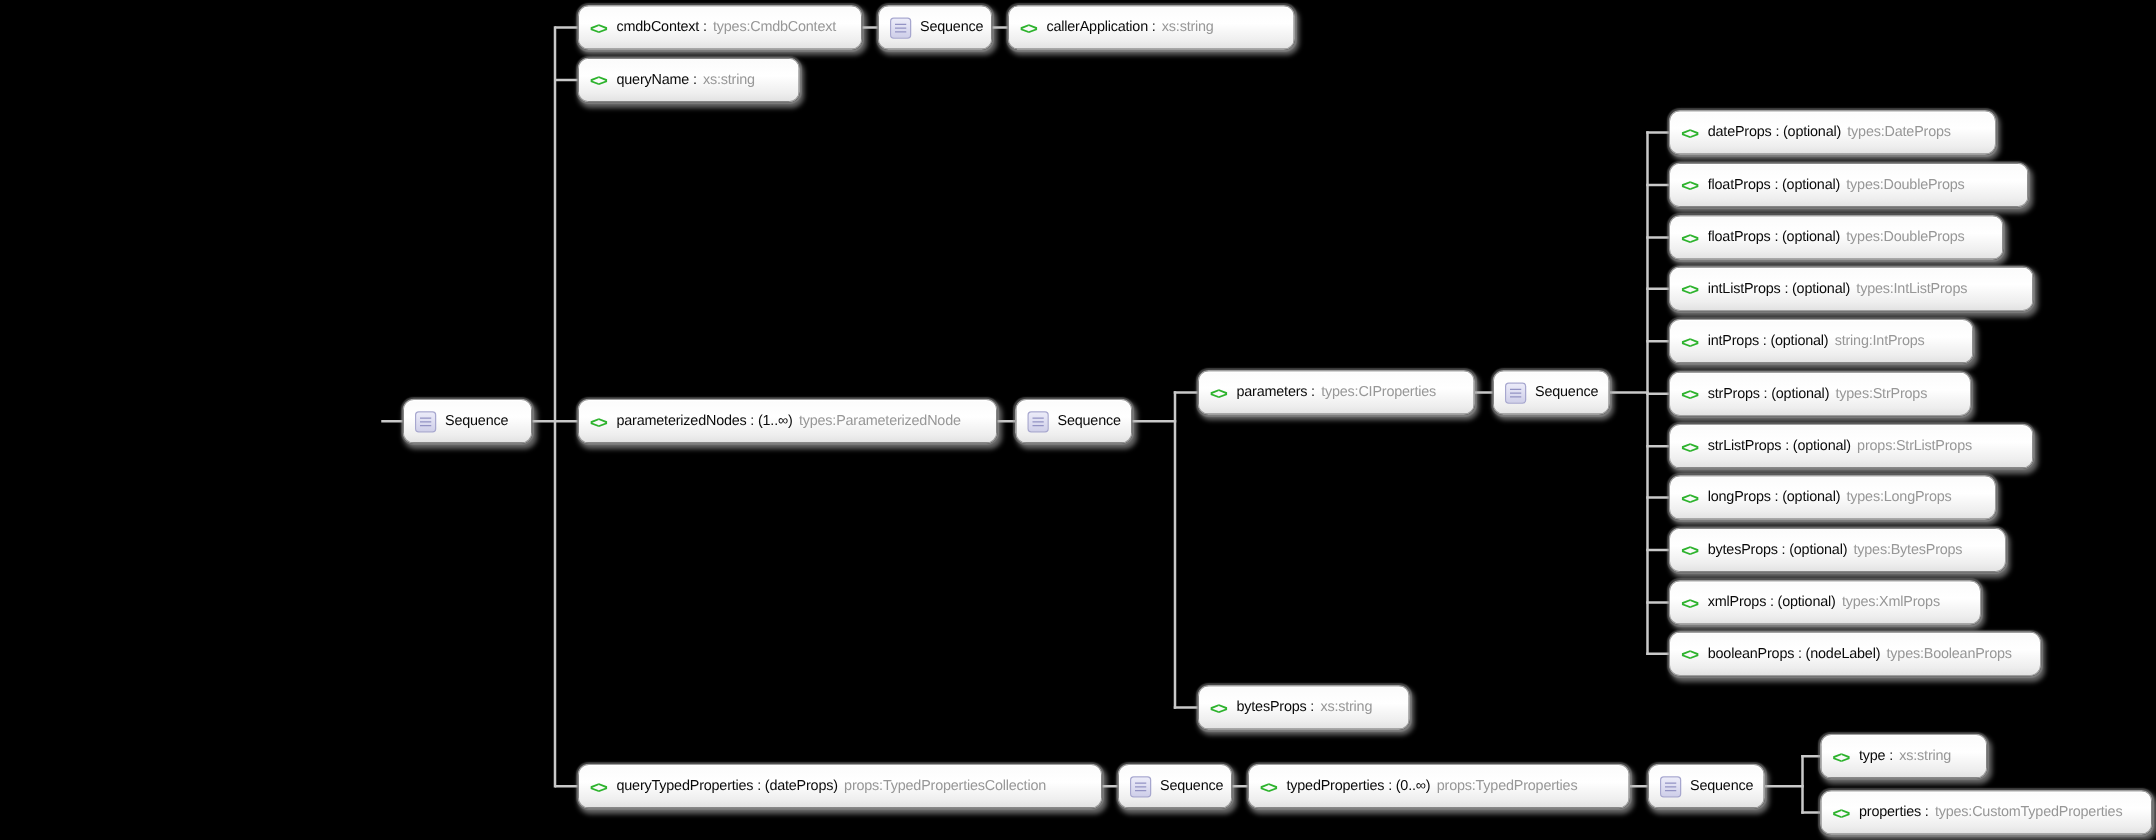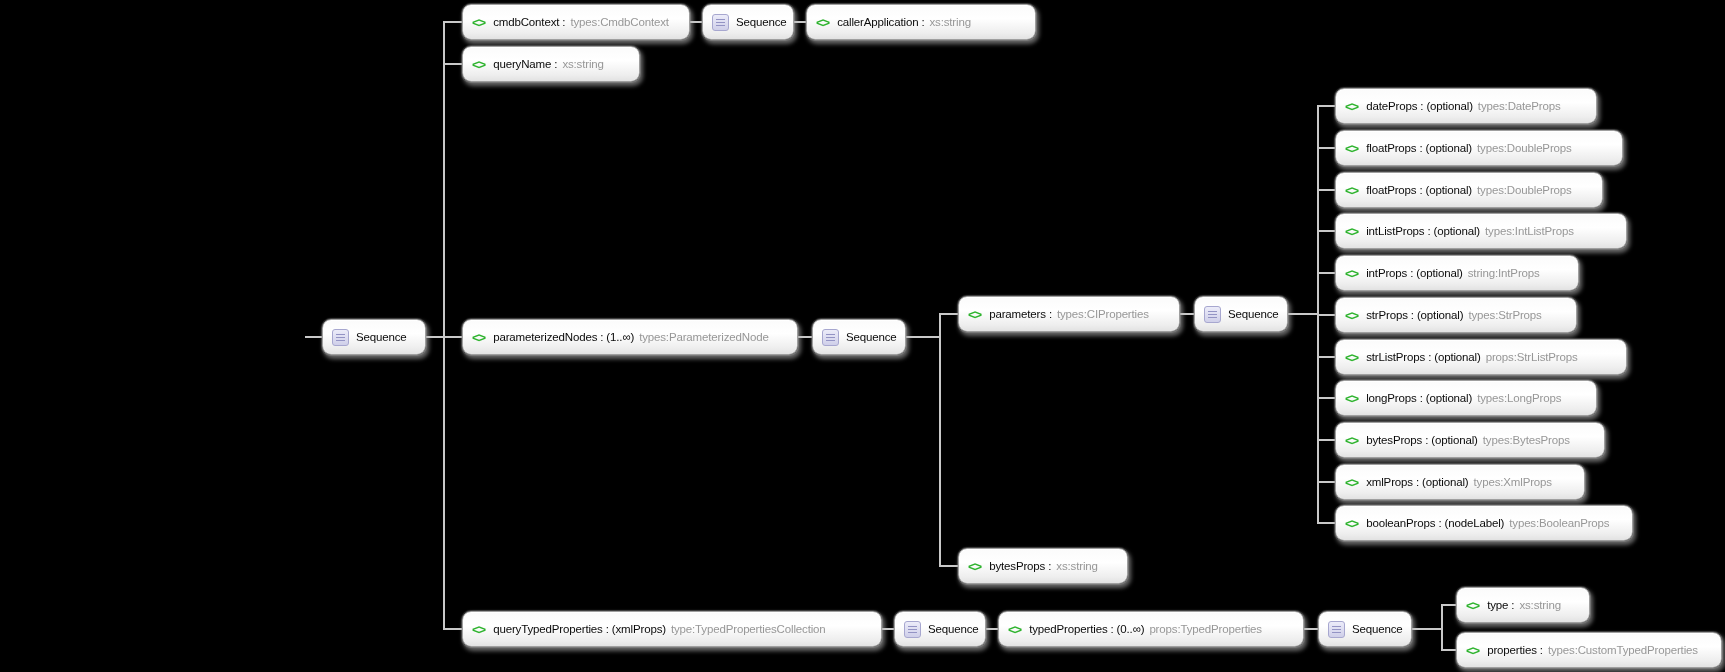--- a/index.html
+++ b/index.html
@@ -197,22 +197,22 @@
   </div>
 
   <div class="node" style="left:958px;top:548px;width:170px">
     <span class="eicon">&lt;&gt;</span>
     <span class="lbl">bytesProps :</span>
     <span class="typ">xs:string</span>
   </div>
 
   <div class="node" style="left:462px;top:611px;width:420px">
     <span class="eicon">&lt;&gt;</span>
-    <span class="lbl">queryTypedProperties : (xmlProps)</span>
-    <span class="typ">type:TypedPropertiesCollection</span>
+    <span class="lbl">queryTypedProperties : (dateProps)</span>
+    <span class="typ">props:TypedPropertiesCollection</span>
   </div>
   <div class="node" style="left:998px;top:611px;width:306px">
     <span class="eicon">&lt;&gt;</span>
     <span class="lbl">typedProperties : (0..∞)</span>
     <span class="typ">props:TypedProperties</span>
   </div>
   <div class="node" style="left:1456px;top:587px;width:134px">
     <span class="eicon">&lt;&gt;</span>
     <span class="lbl">type :</span>
     <span class="typ">xs:string</span>

